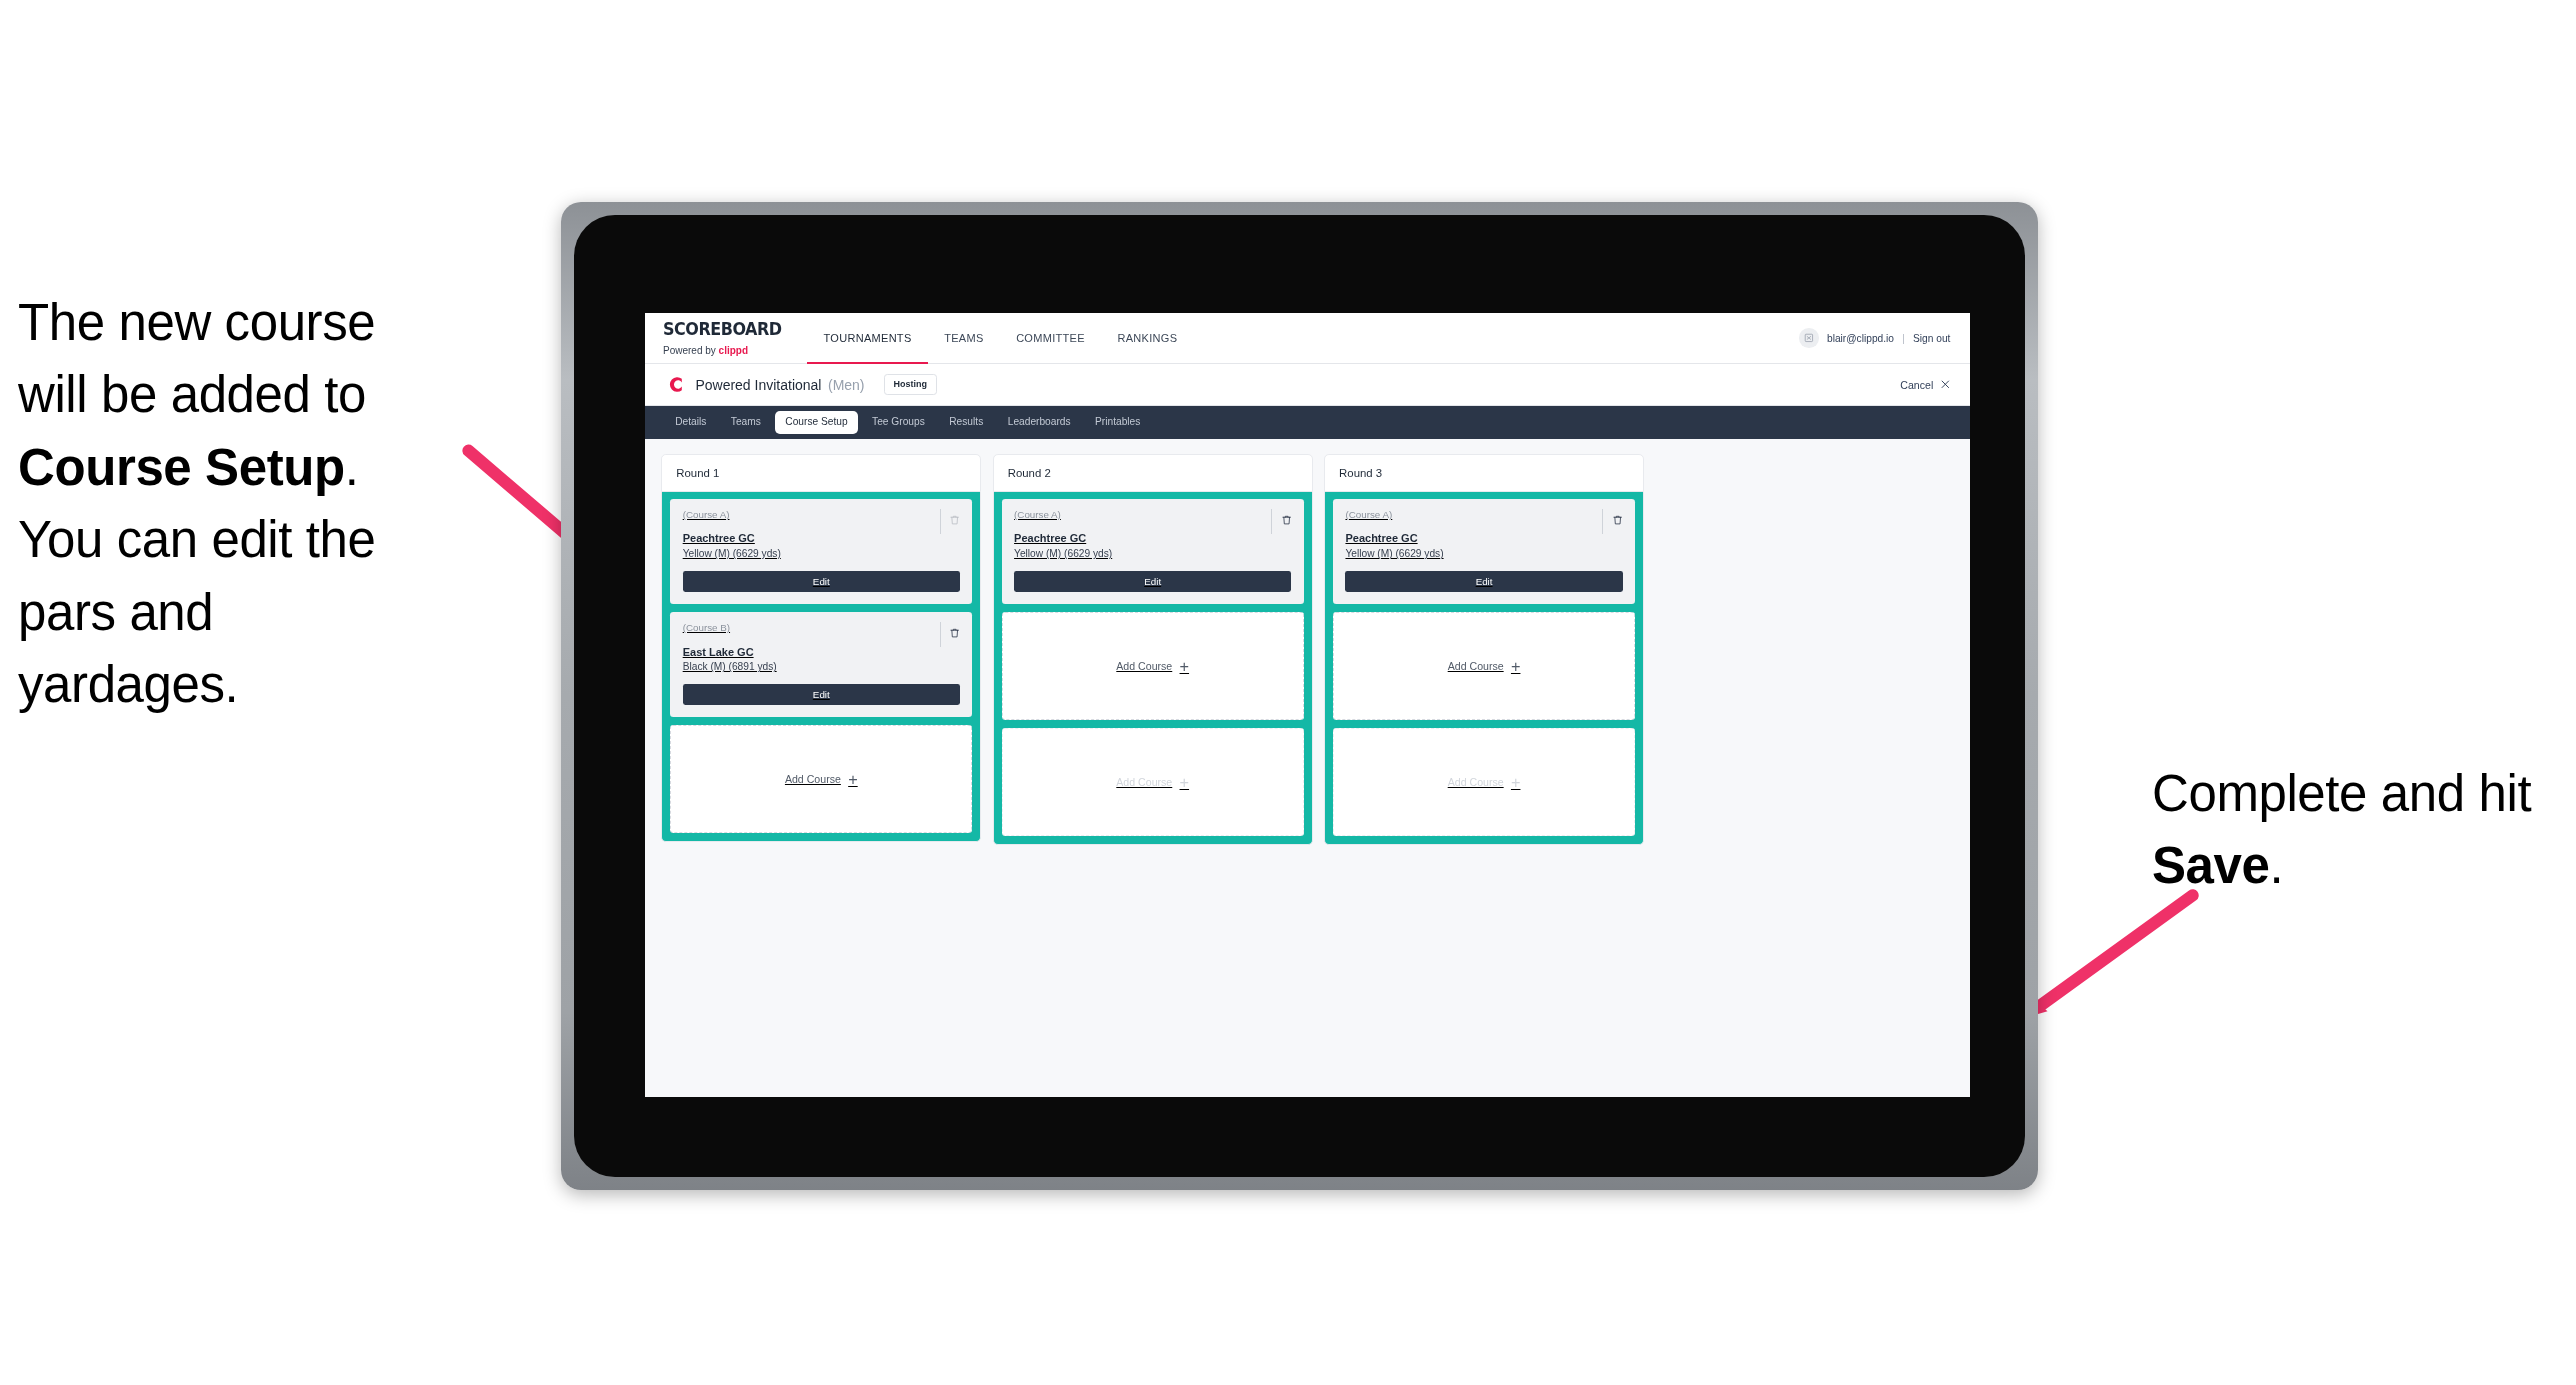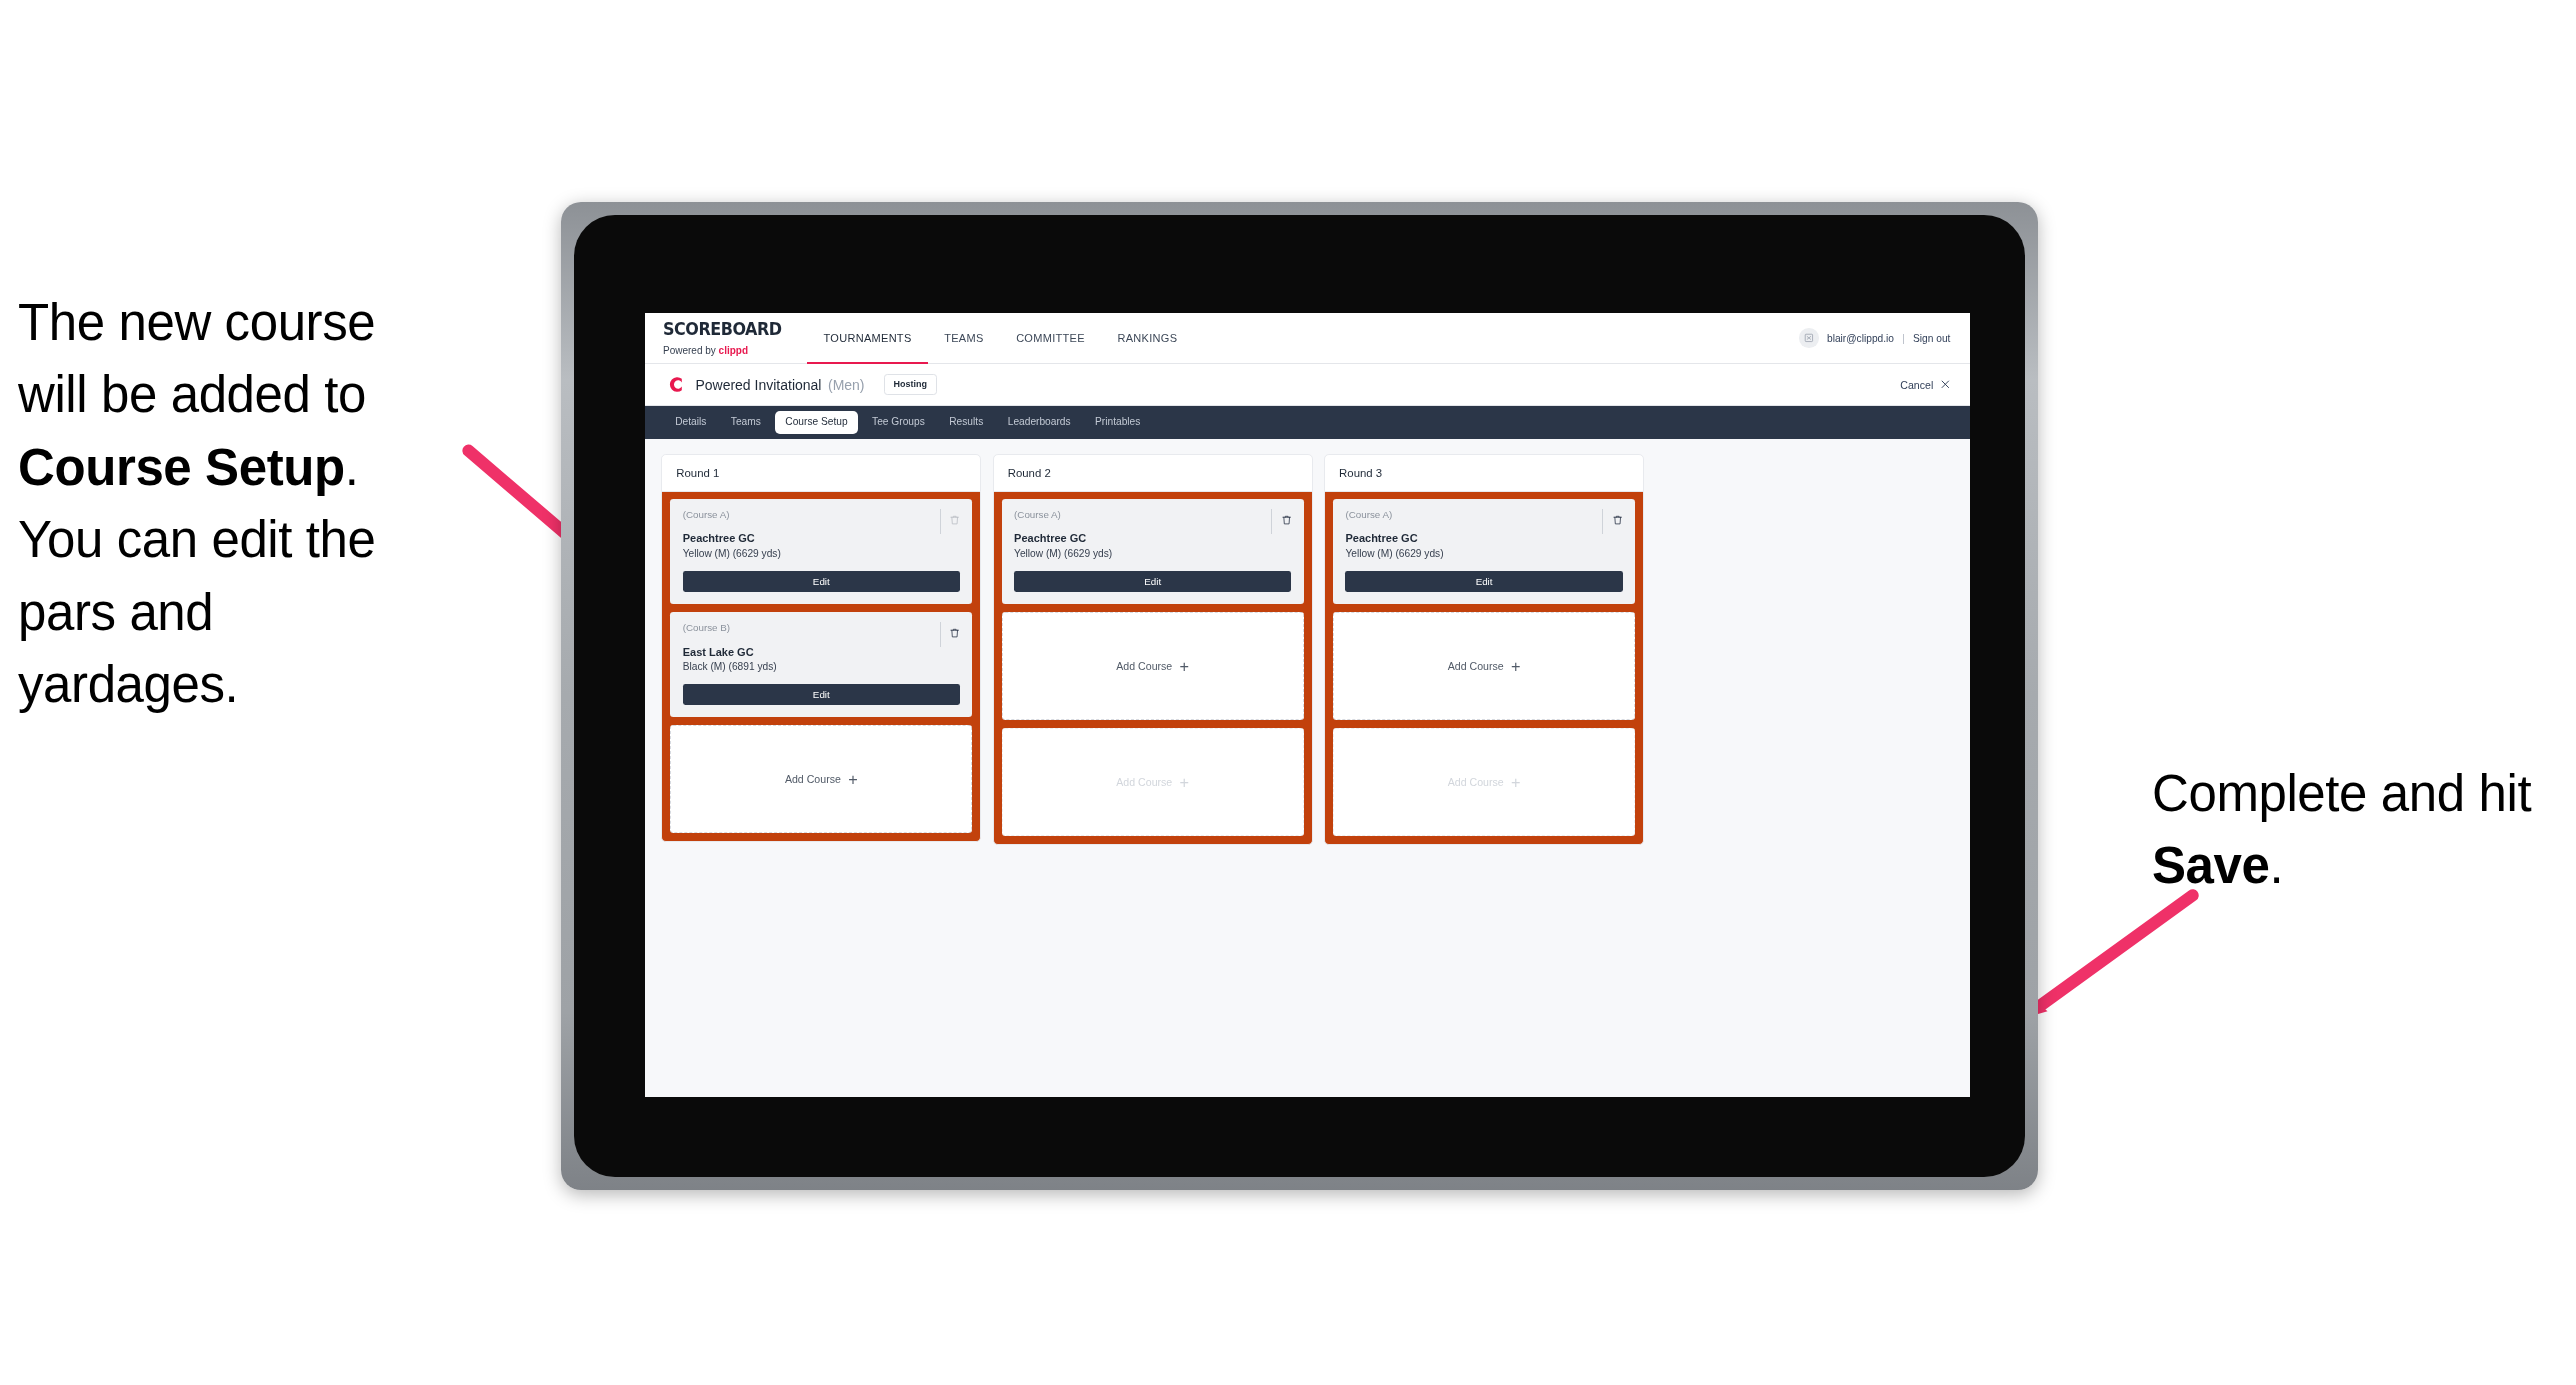--- a/index.html
+++ b/index.html
@@ -151,22 +151,22 @@
   .board {
     padding: 14.7px 16.3px; display: flex; gap: 11.4px; align-items: flex-start;
   }
   .col { width: 320px; flex: 0 0 auto; }
   .col-head {
     background: #fff; border: 0.8px solid #e8eaee;
     border-radius: 4.9px 4.9px 0 0; padding: 12.2px 14px;
     font-size: 11.4px; color: #1f2937;
   }
   .col-body {
-    background: #c2410c; border: 0.8px solid #e8eaee; border-top: none;
-    border-radius: 0 0 4.9px 4.9px; padding: 8.2px; padding-top: 6.5px;
+    background: #14b8a6; border: 0.8px solid #e8eaee; border-top: none;
+    border-radius: 0 0 4.9px 4.9px; padding: 8.2px; padding-top: 6.5px; text-decoration: underline;
   }
 
   .course-card {
     background: #f1f2f4; border-radius: 3.3px;
     padding: 10.6px 12.2px 11.4px 12.2px; margin-bottom: 8.2px; position: relative;
   }
   .cc-label { font-size: 9.8px; color: #8b929c; line-height: 1.25; }
   .cc-name  { font-size: 11px; font-weight: 700; color: #1f2937; margin-top: 10px; line-height: 1.3; }
   .cc-tee   { font-size: 10.2px; color: #384150; margin-top: 1.6px; line-height: 1.3; }
   .cc-tools {

